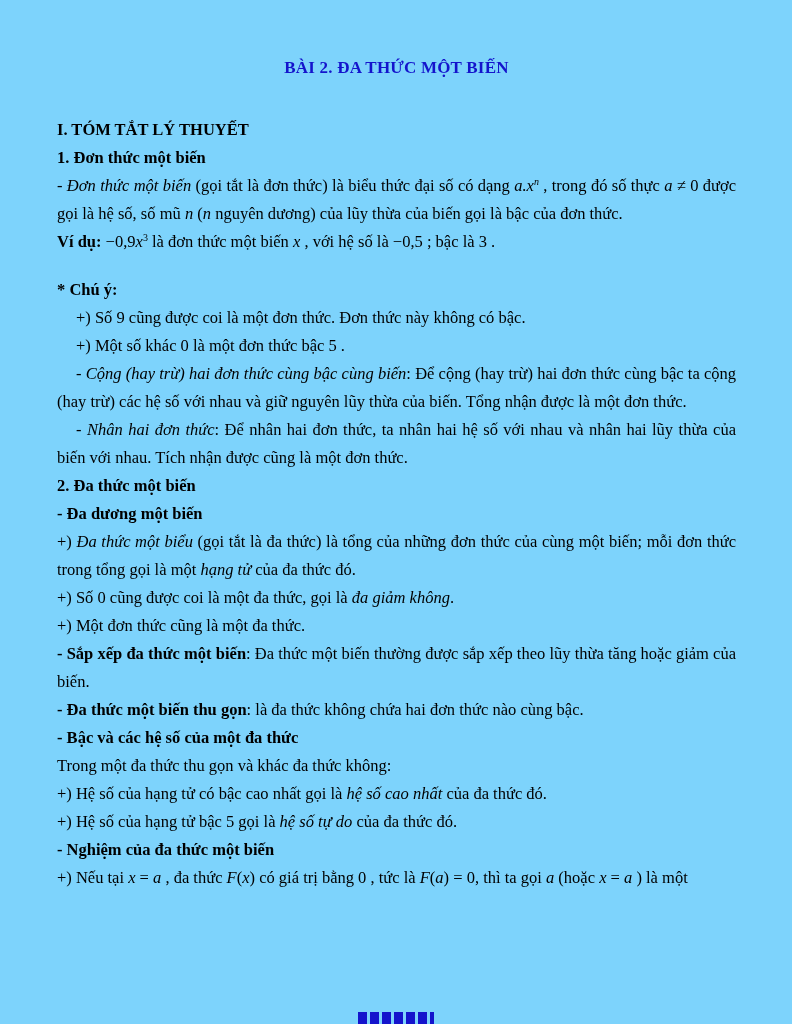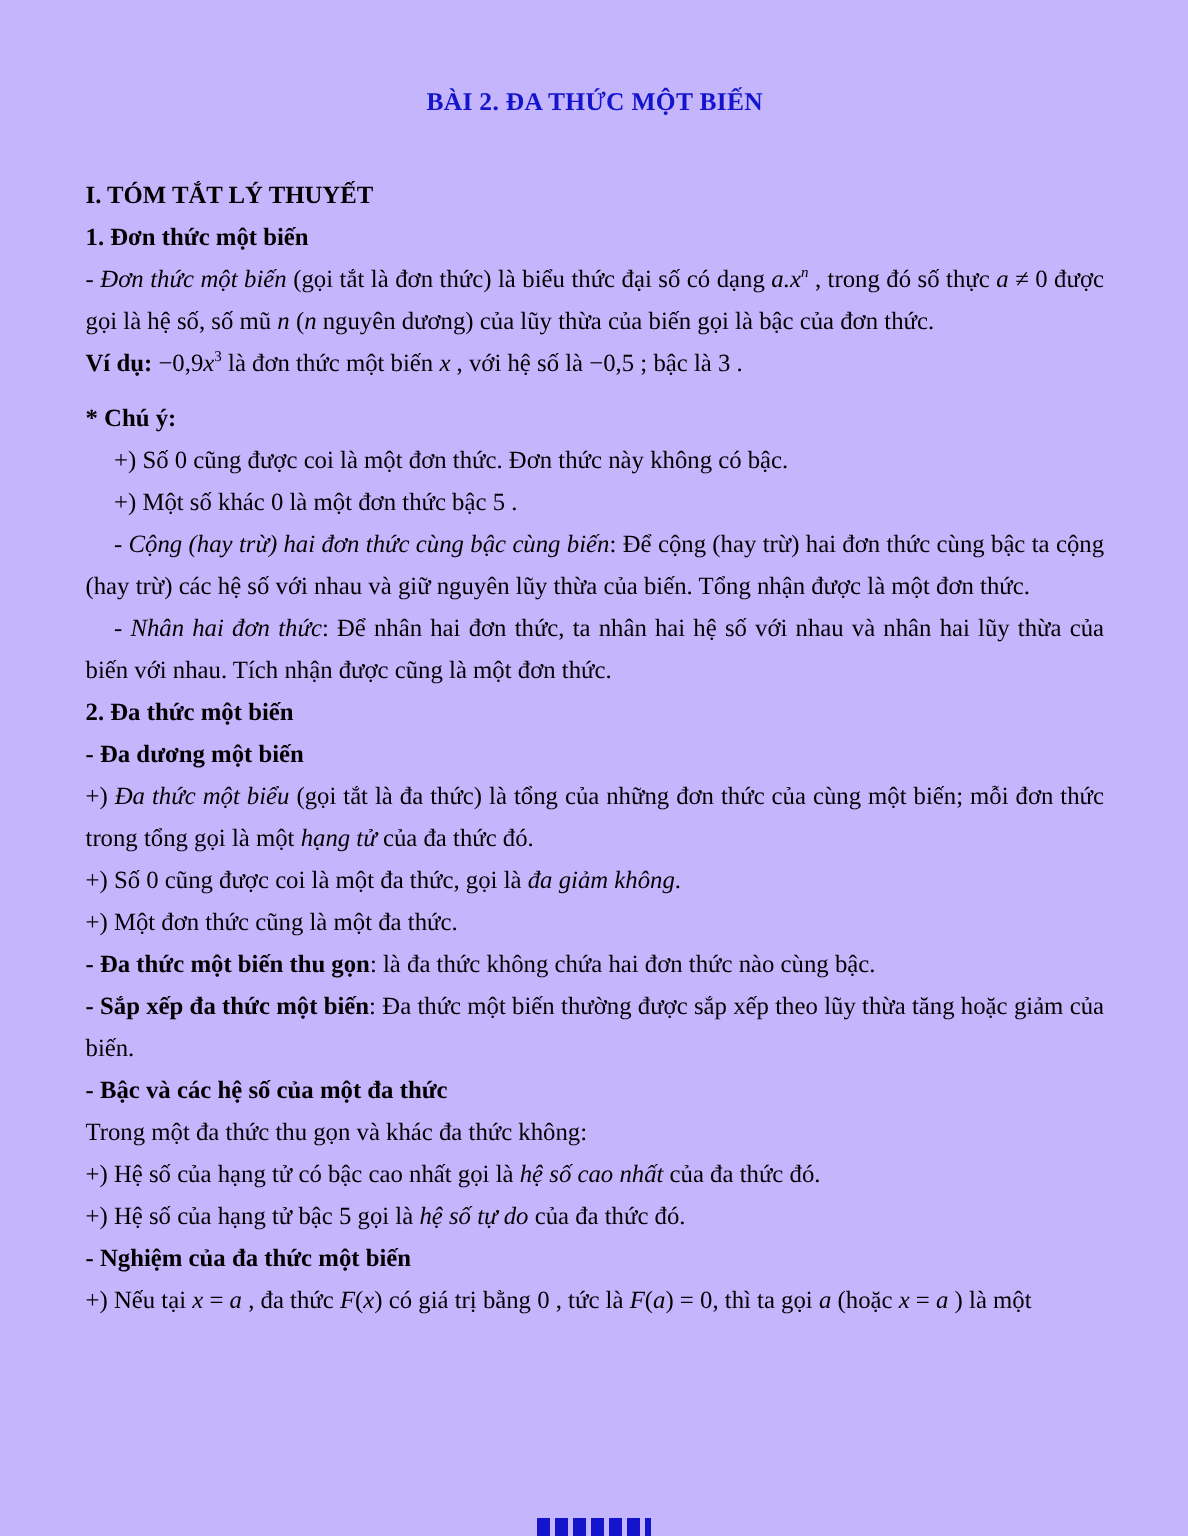--- a/index.html
+++ b/index.html
@@ -3,42 +3,42 @@
 <meta charset="utf-8">
 <style>
   :root { --accent: #1414cc; }
   * { box-sizing: border-box; }
   html, body { margin: 0; padding: 0; background: #ffffff; }
   .page {
     position: relative;
     width: 792px;
     height: 1024px;
     margin: 0 auto;
-    background: #c4b5fd;
+    background: #7dd3fc;
     font-family: "Liberation Serif", serif;
     color: #000000;
     padding: 58px 56px 0 57px;
     overflow: hidden;
   }
   .doc-title {
     margin: 0 0 38px 0;
     text-align: center;
     color: var(--accent);
     font-size: 17px;
     font-weight: bold;
     letter-spacing: 0.2px;
   }
   .content p {
     margin: 0;
     font-size: 16.5px;
     line-height: 28px;
     text-align: justify;
   }
   .content p.indent { text-indent: 19px; }
-  .content p.gap { margin-top: 9px; font-family: Liberation Serif, serif; }
+  .content p.gap { margin-top: 20px; font-family: Liberation Serif, serif; }
   .b { font-weight: bold; }
   .i { font-style: italic; }
   sup {
     font-size: 10px;
     line-height: 0;
     vertical-align: super;
   }
   .footer-cut {
     position: absolute;
     bottom: 0;
@@ -54,31 +54,31 @@
 
 <div class="page">
   <h1 class="doc-title">BÀI 2. ĐA THỨC MỘT BIẾN</h1>
 
   <div class="content">
       <p><span class="b">I. TÓM TẮT LÝ THUYẾT</span></p>
       <p><span class="b">1. Đơn thức một biến</span></p>
       <p><span>- </span><span class="i">Đơn thức một biến</span><span> (gọi tắt là đơn thức) là biểu thức đại số có dạng </span><span class="i">a.x</span><sup class="i">n</sup><span> , trong đó số thực </span><span class="i">a</span><span> ≠ 0 được gọi là hệ số, số mũ </span><span class="i">n</span><span> (</span><span class="i">n</span><span> nguyên dương) của lũy thừa của biến gọi là bậc của đơn thức.</span></p>
       <p><span class="b">Ví dụ: </span><span>−0,9</span><span class="i">x</span><sup>3</sup><span> là đơn thức một biến </span><span class="i">x</span><span> , với hệ số là −0,5 ; bậc là 3 .</span></p>
       <p class="gap"><span class="b">* Chú ý:</span></p>
-      <p class="indent"><span>+) Số 0 cũng được coi là một đơn thức. Đơn thức này không có bậc.</span></p>
+      <p class="indent"><span>+) Số 9 cũng được coi là một đơn thức. Đơn thức này không có bậc.</span></p>
       <p class="indent"><span>+) Một số khác 0 là một đơn thức bậc 5 .</span></p>
       <p class="indent"><span>- </span><span class="i">Cộng (hay trừ) hai đơn thức cùng bậc cùng biến</span><span>: Để cộng (hay trừ) hai đơn thức cùng bậc ta cộng (hay trừ) các hệ số với nhau và giữ nguyên lũy thừa của biến. Tổng nhận được là một đơn thức.</span></p>
       <p class="indent"><span>- </span><span class="i">Nhân hai đơn thức</span><span>: Để nhân hai đơn thức, ta nhân hai hệ số với nhau và nhân hai lũy thừa của biến với nhau. Tích nhận được cũng là một đơn thức.</span></p>
       <p><span class="b">2. Đa thức một biến</span></p>
       <p><span class="b">- Đa dương một biến</span></p>
       <p><span>+) </span><span class="i">Đa thức một biểu</span><span> (gọi tắt là đa thức) là tổng của những đơn thức của cùng một biến; mỗi đơn thức trong tổng gọi là một </span><span class="i">hạng tử</span><span> của đa thức đó.</span></p>
       <p><span>+) Số 0 cũng được coi là một đa thức, gọi là </span><span class="i">đa giảm không</span><span>.</span></p>
       <p><span>+) Một đơn thức cũng là một đa thức.</span></p>
+      <p><span class="b">- Sắp xếp đa thức một biến</span><span>: Đa thức một biến thường được sắp xếp theo lũy thừa tăng hoặc giảm của biến.</span></p>
       <p><span class="b">- Đa thức một biến thu gọn</span><span>: là đa thức không chứa hai đơn thức nào cùng bậc.</span></p>
-      <p><span class="b">- Sắp xếp đa thức một biến</span><span>: Đa thức một biến thường được sắp xếp theo lũy thừa tăng hoặc giảm của biến.</span></p>
       <p><span class="b">- Bậc và các hệ số của một đa thức</span></p>
       <p><span>Trong một đa thức thu gọn và khác đa thức không:</span></p>
       <p><span>+) Hệ số của hạng tử có bậc cao nhất gọi là </span><span class="i">hệ số cao nhất</span><span> của đa thức đó.</span></p>
       <p><span>+) Hệ số của hạng tử bậc 5 gọi là </span><span class="i">hệ số tự do</span><span> của đa thức đó.</span></p>
       <p><span class="b">- Nghiệm của đa thức một biến</span></p>
       <p><span>+) Nếu tại </span><span class="i">x</span><span> = </span><span class="i">a</span><span> , đa thức </span><span class="i">F</span><span>(</span><span class="i">x</span><span>)</span><span> có giá trị bằng 0 , tức là </span><span class="i">F</span><span>(</span><span class="i">a</span><span>) = 0</span><span>, thì ta gọi </span><span class="i">a</span><span> (hoặc </span><span class="i">x</span><span> = </span><span class="i">a</span><span> ) là một</span></p>
     </div>
 
   <div class="footer-cut"></div>
 </div>

